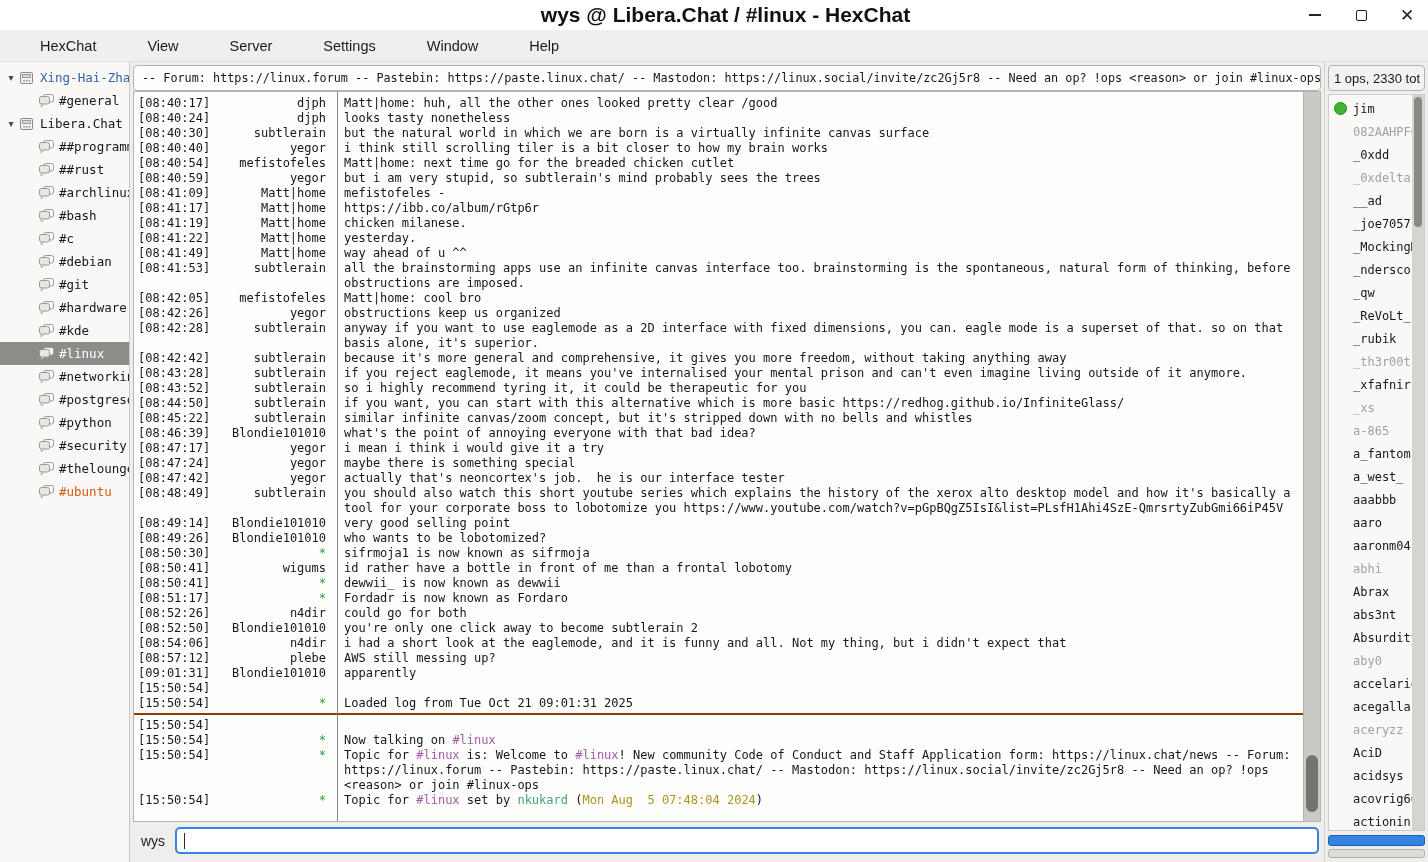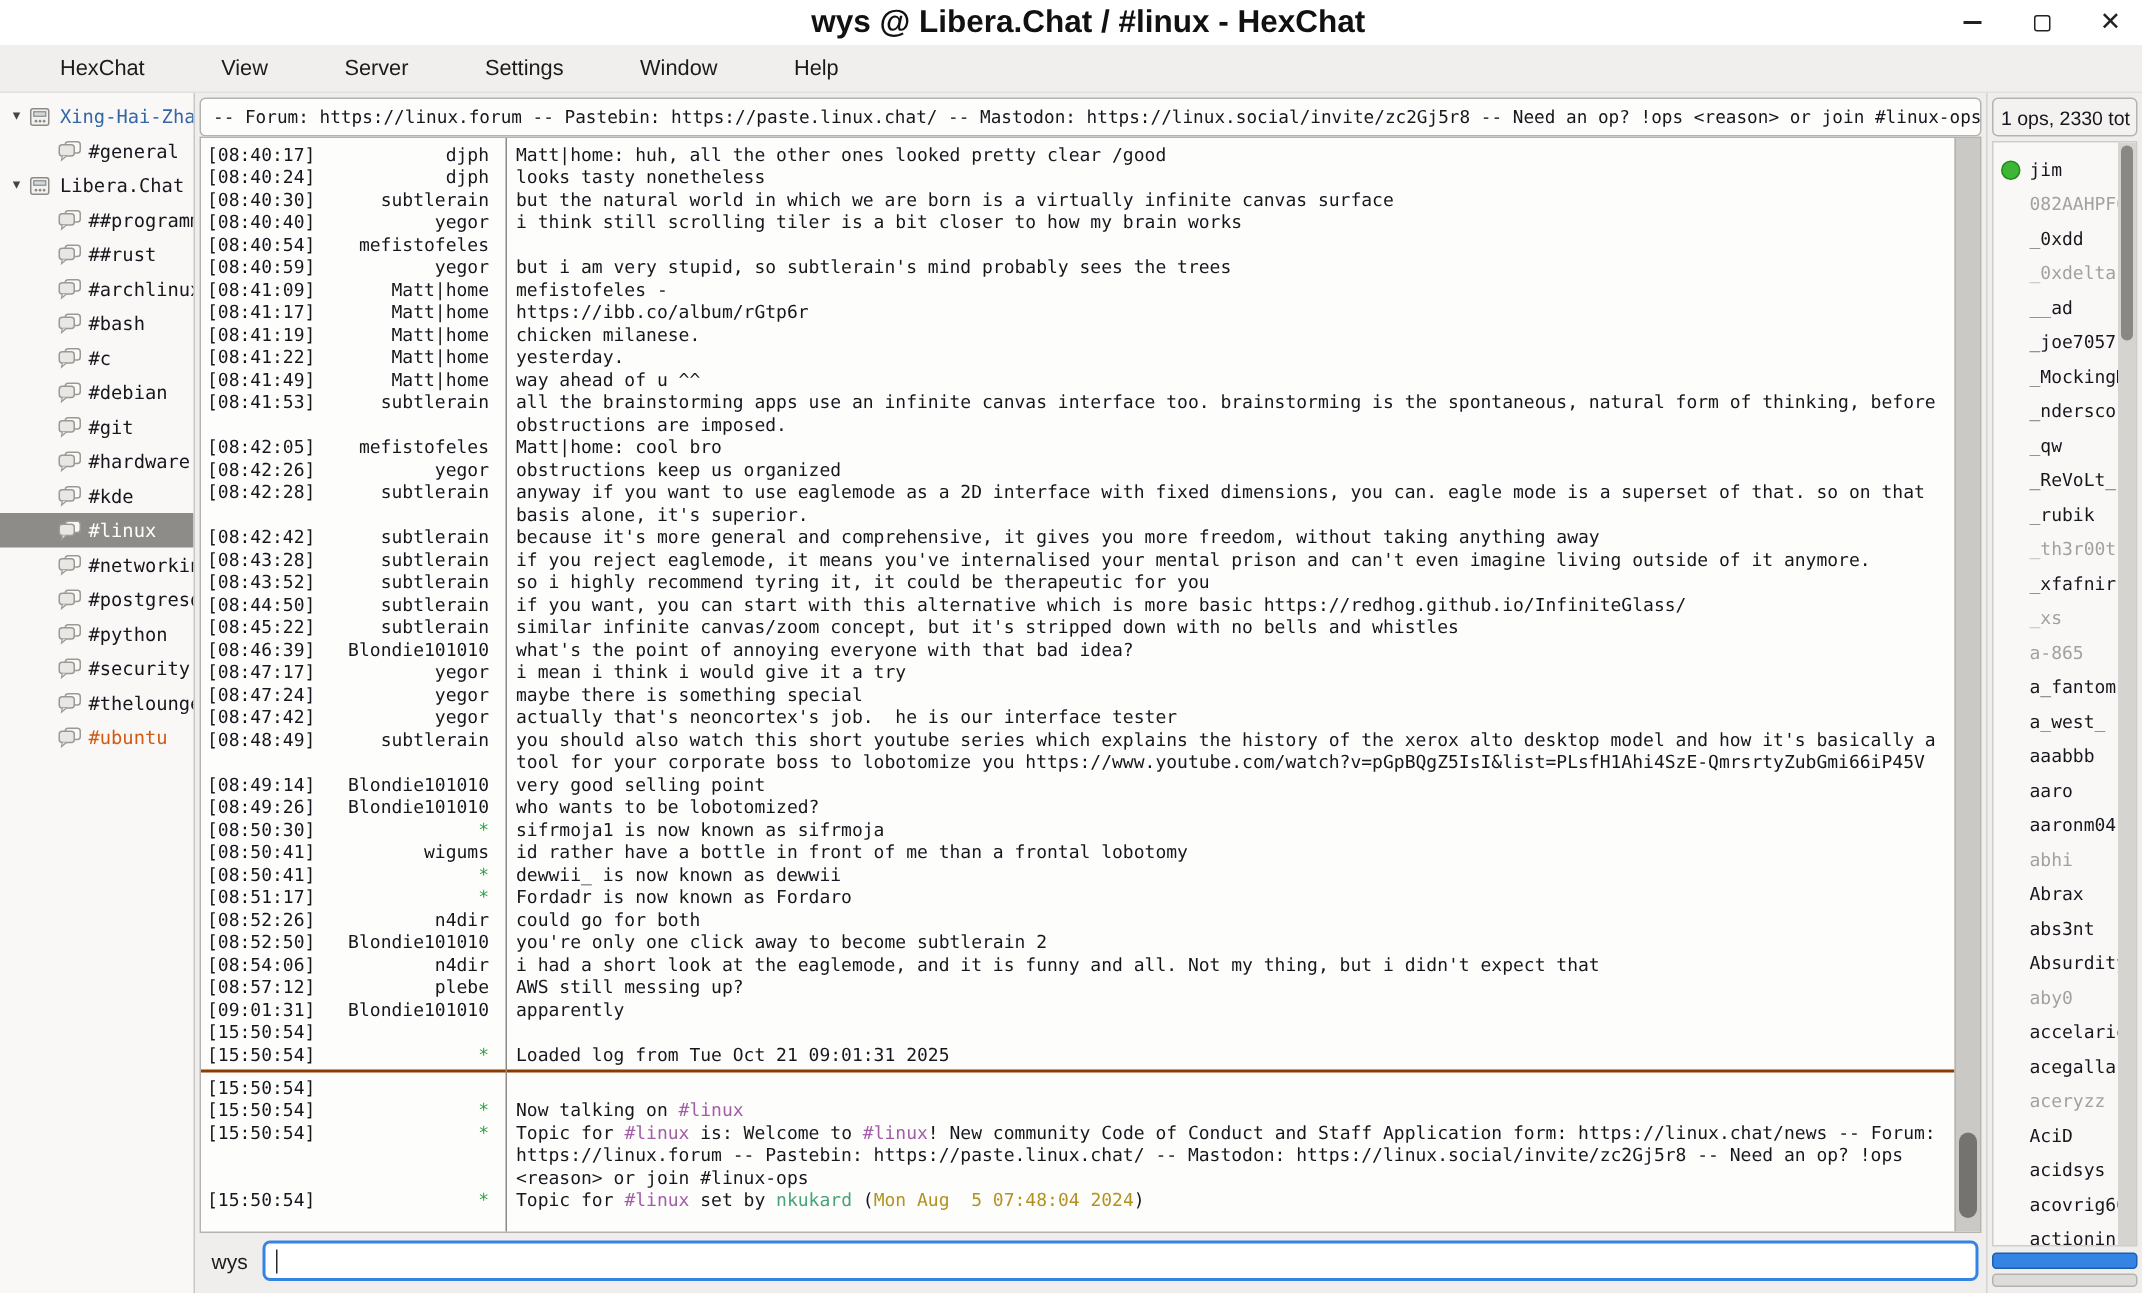--- a/index.html
+++ b/index.html
@@ -64,21 +64,21 @@
   .inputbox { flex:1; height:27px; background:#ffffff; border:2px solid #3584e4; border-radius:5px; display:flex; align-items:center; padding-left:7px; }
   .caret { width:1px; height:16px; background:#2a2a2a; }
 
   
   .rightcol { width:104px; flex:0 0 104px; display:flex; flex-direction:column; background:#f0eeec; padding:3px 3px 4px 3px; border-left:1px solid #d4d2cf; }
   .userhdr { height:26px; flex:0 0 26px; background:#f4f2f0; border:1px solid #b5b3b0; border-radius:4px;
              display:flex; align-items:center; padding:0 5px; margin-bottom:3px; font-size:13px; color:#16161d;
              white-space:nowrap; overflow:hidden; }
   .userlist { flex:1; min-height:0; background:#f9f8f6; border:1px solid #cfcdca; display:flex; overflow:hidden; }
   .users { flex:1; min-width:0; padding-top:2px; overflow:hidden; }
-  .user { height:23px; display:flex; align-items:flex-end; padding-left:5px; gap:6px;
+  .user { height:23px; display:flex; align-items:center; padding-left:5px; gap:6px;
           font-family:"DejaVu Sans Mono", monospace; font-size:12px; color:#16161d; white-space:nowrap; overflow:hidden; }
   .user.away { color:#a3a19d; }
   .dot { width:13px; height:13px; flex:0 0 13px; border-radius:50%; background:#3db535; border:1px solid #1f8c1c; }
   .dot.hidden { visibility:hidden; }
   .ul-scroll { width:12px; flex:0 0 12px; background:#d6d4d1; position:relative; }
   .ul-scroll .thumb { position:absolute; left:2px; right:2px; top:2px; height:130px; background:#8a8885; border-radius:5px; }
   .lagmeter { height:11px; flex:0 0 11px; margin-top:4px; border:1px solid #1b5fae; border-radius:3px; background:#3584e4; }
   .throttle { height:9px; flex:0 0 9px; margin-top:3px; border:1px solid #b5b3b0; border-radius:3px; background:#dedcd9; }
 </style>
 </head>
@@ -333,20 +333,21 @@
               <span class="msg"><span>but the natural world in which we are born is a virtually infinite canvas surface</span></span>
             </div>
             <div class="crow">
               <span class="ts">[08:40:40]</span>
               <span class="nick">yegor</span>
               <span class="msg"><span>i think still scrolling tiler is a bit closer to how my brain works</span></span>
             </div>
             <div class="crow">
               <span class="ts">[08:40:54]</span>
               <span class="nick">mefistofeles</span>
+              <span class="msg"><span>Matt|home: next time go for the breaded chicken cutlet</span></span>
             </div>
             <div class="crow">
               <span class="ts">[08:40:59]</span>
               <span class="nick">yegor</span>
               <span class="msg"><span>but i am very stupid, so subtlerain's mind probably sees the trees</span></span>
             </div>
             <div class="crow">
               <span class="ts">[08:41:09]</span>
               <span class="nick">Matt|home</span>
               <span class="msg"><span>mefistofeles -</span></span>

